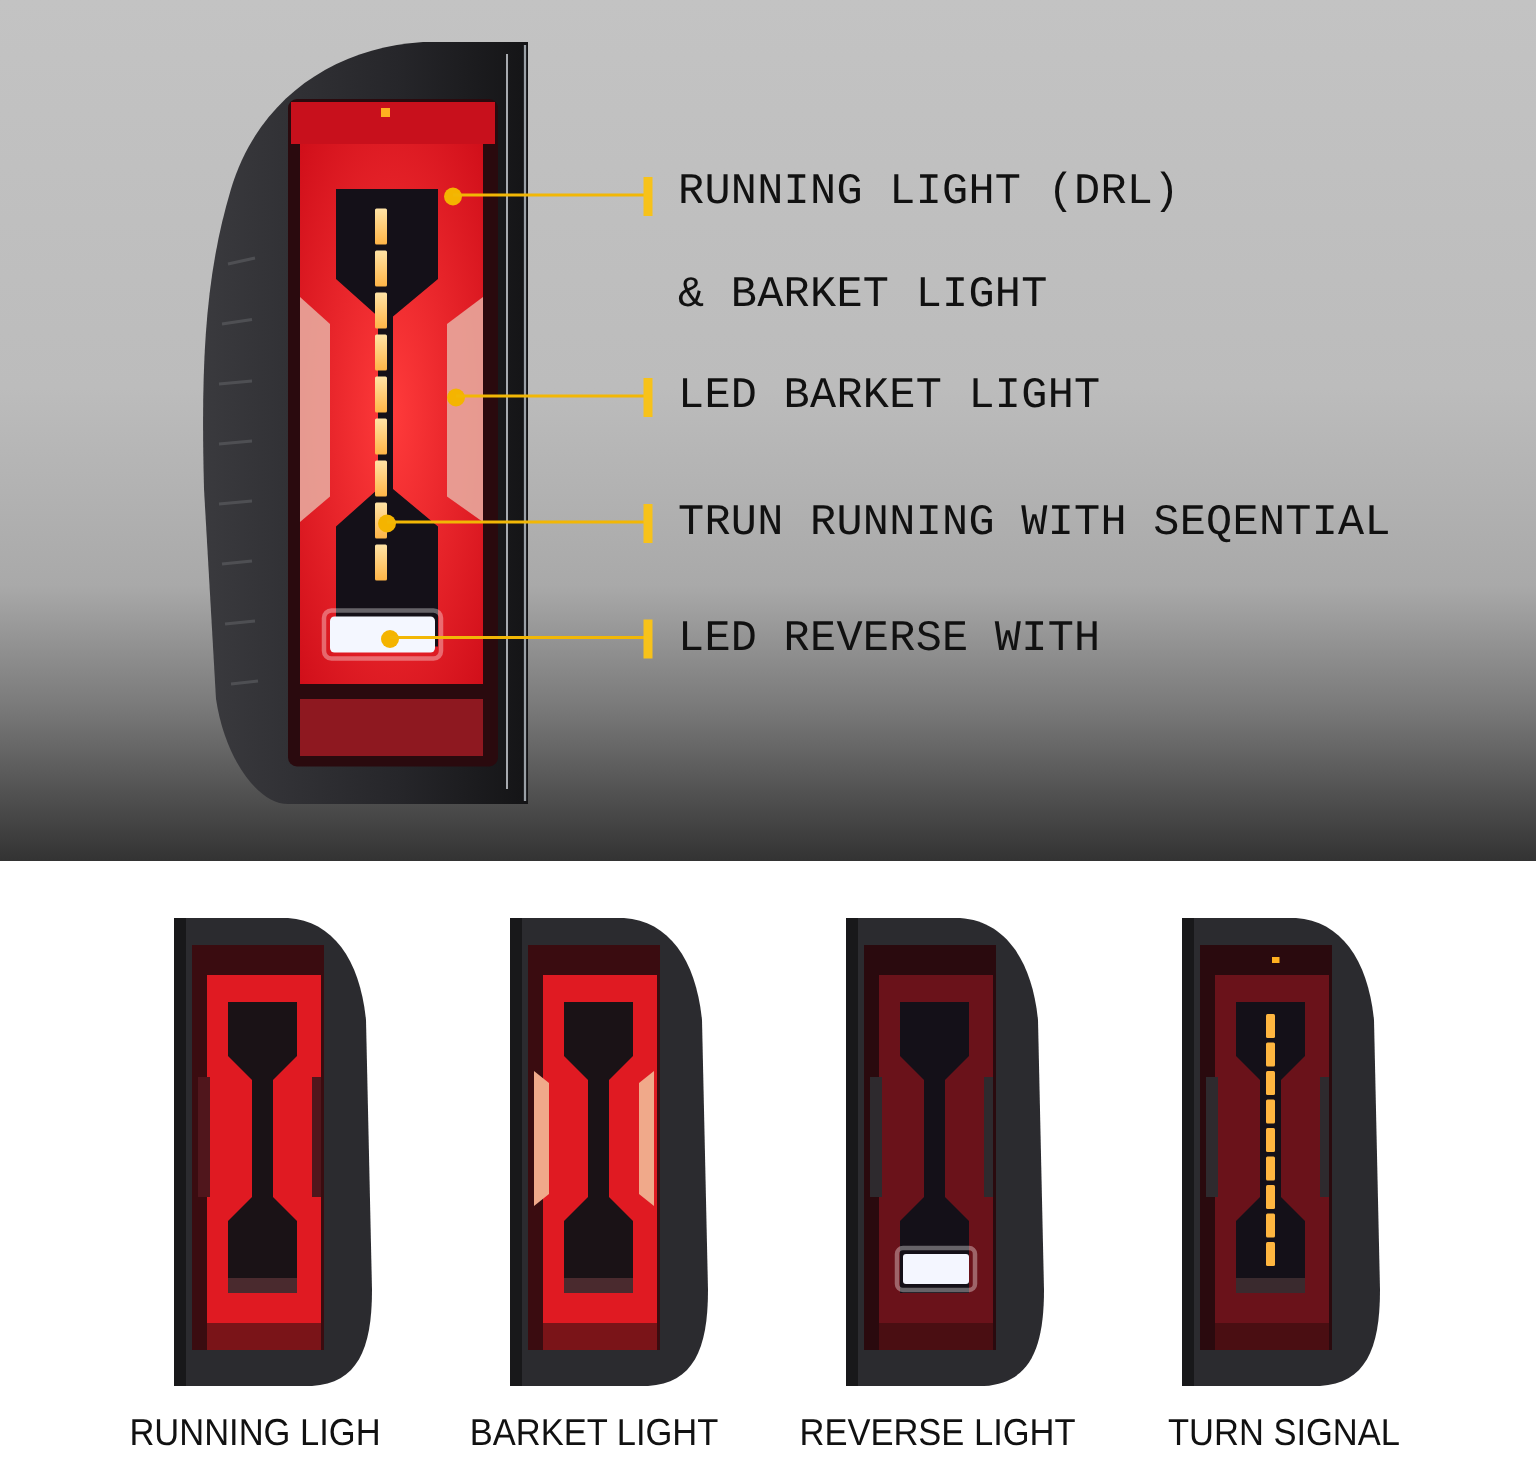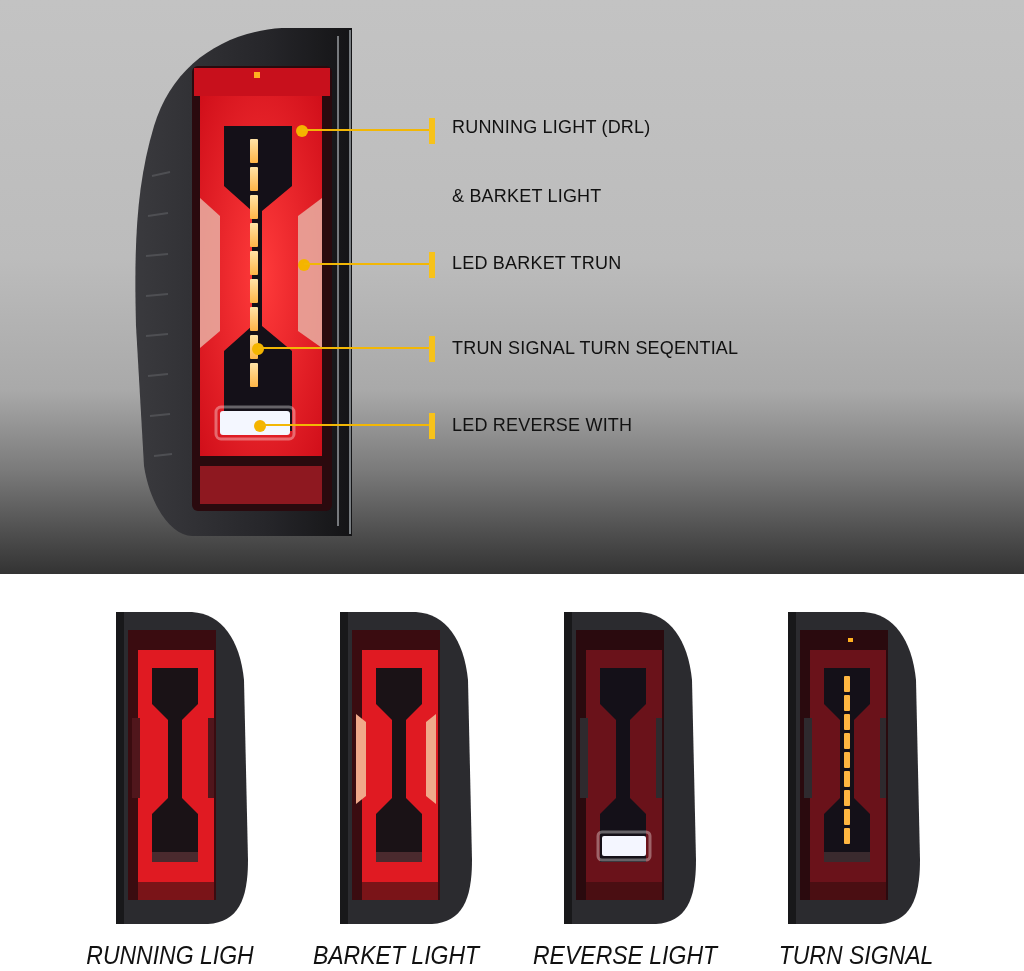--- a/index.html
+++ b/index.html
@@ -12,26 +12,26 @@
       background: linear-gradient(180deg, #c3c3c3 0%, #bcbcbc 45%, #a9a9a9 68%, #7a7a7a 82%, #4e4e4e 93%, #333333 100%);
       overflow: hidden;
     }
     .hero-lamp { position: absolute; left: 132px; top: 26px; width: 232px; height: 520px; }
 
     .callout { position: absolute; left: 0; }
     .callout-line { position: absolute; height: 2px; background: #f2b705; }
     .callout-dot { position: absolute; width: 12px; height: 12px; border-radius: 50%; background: #f4b400; margin-top: -5px; }
     .callout-bar { position: absolute; width: 6px; height: 26px; background: #f7c21a; margin-top: -12px; }
     .callout-label {
-      position: absolute; font-family: Liberation Sans, sans-serif; font-size: 18px; line-height: 31px;
+      position: absolute; font-family: Liberation Mono, monospace; font-size: 29px; line-height: 31px;
       color: #111111; letter-spacing: 0.2px; white-space: nowrap; font-weight: 500;
     }
 
     
-    .gallery { position: absolute; left: 0; top: 574px; width: 1024px; height: 397px; background: #ffffff; font-style: italic; }
+    .gallery { position: absolute; left: 0; top: 574px; width: 1024px; height: 397px; background: #ffffff; }
     .gallery-item { position: absolute; top: 36px; width: 140px; height: 316px; }
     .gallery-item svg { width: 140px; height: 316px; display: block; }
     .gallery-caption {
       position: absolute; top: 366px; width: 200px; text-align: center;
       font-family: "Liberation Sans", sans-serif; font-size: 25px; line-height: 30px; color: #111;
       transform: scaleX(0.92); transform-origin: center; white-space: nowrap;
     }
   </style>
 </head>
 <body>
@@ -106,28 +106,28 @@
     <span class="callout-line" style="left:302px; top:129px; width:130px;"></span>
     <span class="callout-bar" style="left:429px; top:130px;"></span>
     <span class="callout-label" style="left:452px; top:112px;">RUNNING LIGHT (DRL)</span>
     <span class="callout-label" style="left:452px; top:142px;margin-top:39px;">&amp; BARKET LIGHT</span>
   </div>
 
   <div class="callout">
     <span class="callout-dot" style="left:298px; top:264px;"></span>
     <span class="callout-line" style="left:304px; top:263px; width:128px;"></span>
     <span class="callout-bar" style="left:429px; top:264px;"></span>
-    <span class="callout-label" style="left:452px; top:248px;">LED BARKET TRUN</span>
+    <span class="callout-label" style="left:452px; top:248px;">LED BARKET LIGHT</span>
   </div>
 
   <div class="callout">
     <span class="callout-dot" style="left:252px; top:348px;"></span>
     <span class="callout-line" style="left:258px; top:347px; width:174px;"></span>
     <span class="callout-bar" style="left:429px; top:348px;"></span>
-    <span class="callout-label" style="left:452px; top:333px;">TRUN SIGNAL TURN SEQENTIAL</span>
+    <span class="callout-label" style="left:452px; top:333px;">TRUN RUNNING WITH SEQENTIAL</span>
   </div>
 
   <div class="callout">
     <span class="callout-dot" style="left:254px; top:425px;"></span>
     <span class="callout-line" style="left:260px; top:424px; width:172px;"></span>
     <span class="callout-bar" style="left:429px; top:425px;"></span>
     <span class="callout-label" style="left:452px; top:410px;">LED REVERSE WITH</span>
   </div>
 </section>
 

